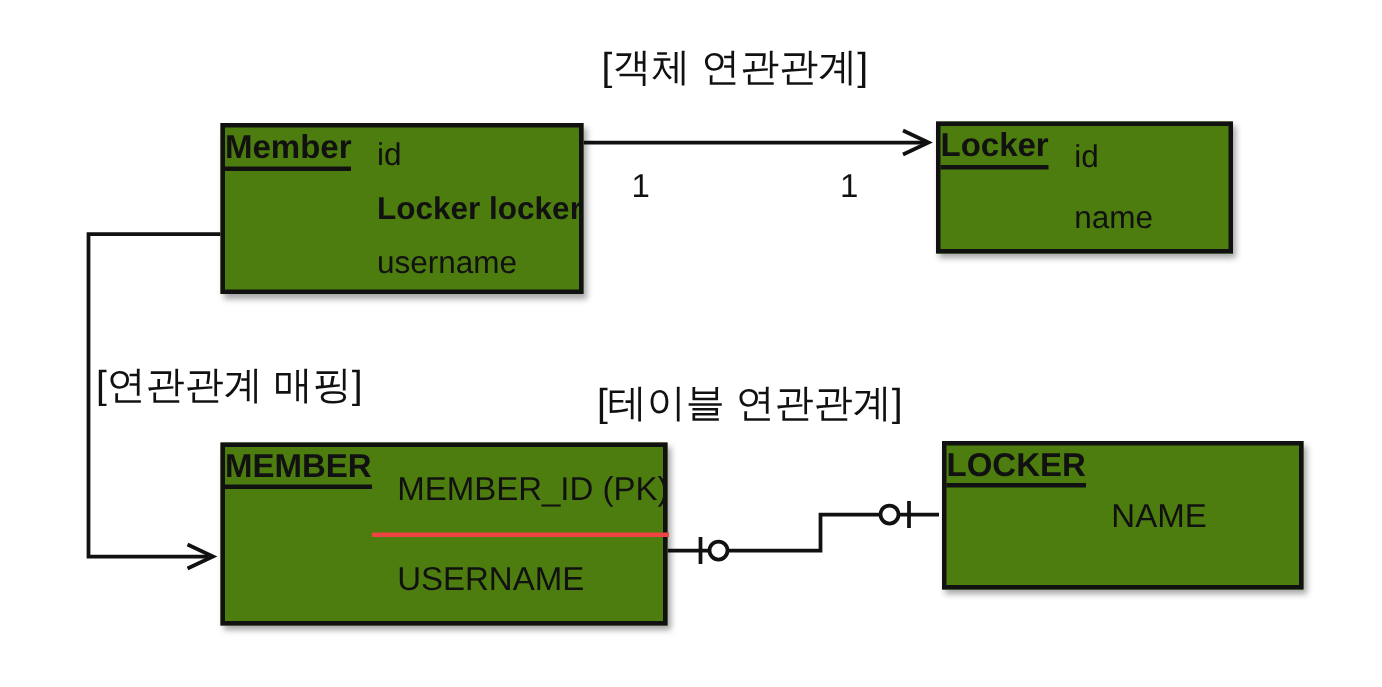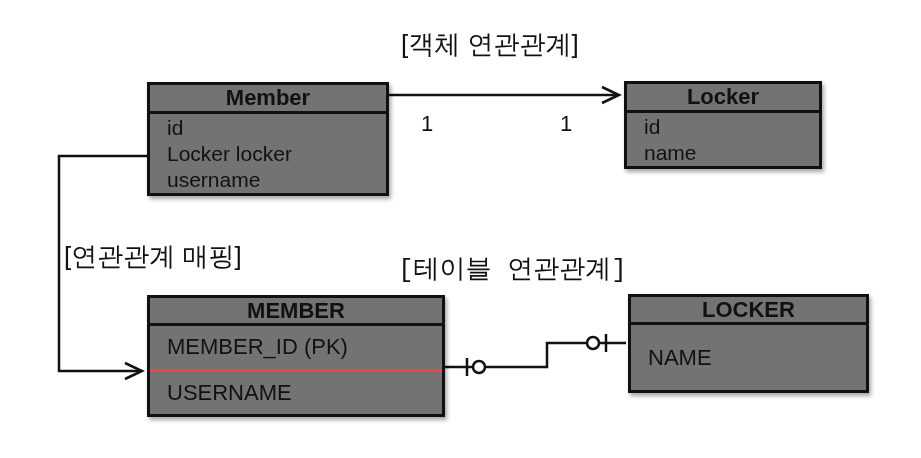--- a/index.html
+++ b/index.html
@@ -7,53 +7,53 @@
   body {
     width:921px; height:458px;
     font-family:"Liberation Sans", sans-serif;
     color:#111111;
     position:relative; overflow:hidden;
   }
   .stage { position:absolute; left:0; top:0; width:827px; height:458px; }
   svg.wires { position:absolute; left:0; top:0; pointer-events:none; }
 
   .entity {
-    position:absolute; background:#737373;
+    position:absolute; background:#4d7c0f;
     border:3px solid #111111;
     box-shadow:2px 3px 4px rgba(0,0,0,0.35);
-    display:flex; flex-direction:column;
+    display:flex; flex-direction:row;
   }
   .entity .hdr {
     font-weight:bold; text-align:center;
     border-bottom:3px solid #111111;
     display:flex; align-items:center; justify-content:center;
     flex:0 0 auto;
   }
   .entity .rows { flex:1 1 auto; display:flex; flex-direction:column; }
   .entity .row {
     flex:1 1 0; display:flex; align-items:center;
     padding-left:17px; white-space:nowrap; line-height:1;
   }
-  .entity .row.bold { font-weight:normal; }
+  .entity .row.bold { font-weight:bold; }
   .entity .row.sep { border-bottom:3px solid #ef4444; }
 
   #member-obj   { left:147px; top:82px;  width:242px; height:114px; font-size:21px; }
   #locker-obj   { left:624px; top:81px;  width:198px; height:88px;  font-size:21px; }
   #member-table { left:147px; top:295px; width:298px; height:122px; font-size:22px; }
   #locker-table { left:628px; top:294px; width:241px; height:99px;  font-size:22px; }
   #member-obj .hdr, #locker-obj .hdr { height:29px; font-size:22px; }
   #member-table .hdr, #locker-table .hdr { height:28px; font-size:22px; }
 
   .klabel {
     position:absolute; font-size:26px; white-space:nowrap;
     letter-spacing:0px; color:#111111;
   }
   #label-object  { left:401px; top:27px; }
   #label-mapping { left:64px;  top:239px; }
-  #label-table   { left:398px; top:251px;font-family:Liberation Mono, monospace; }
+  #label-table   { left:398px; top:251px; }
 
   .card { position:absolute; font-size:22px; color:#111111; }
   #card-member { left:421px; top:111px; }
   #card-locker { left:560px; top:111px; }
 </style>
 </head>
 <body>
 
 <div class="stage">
 

